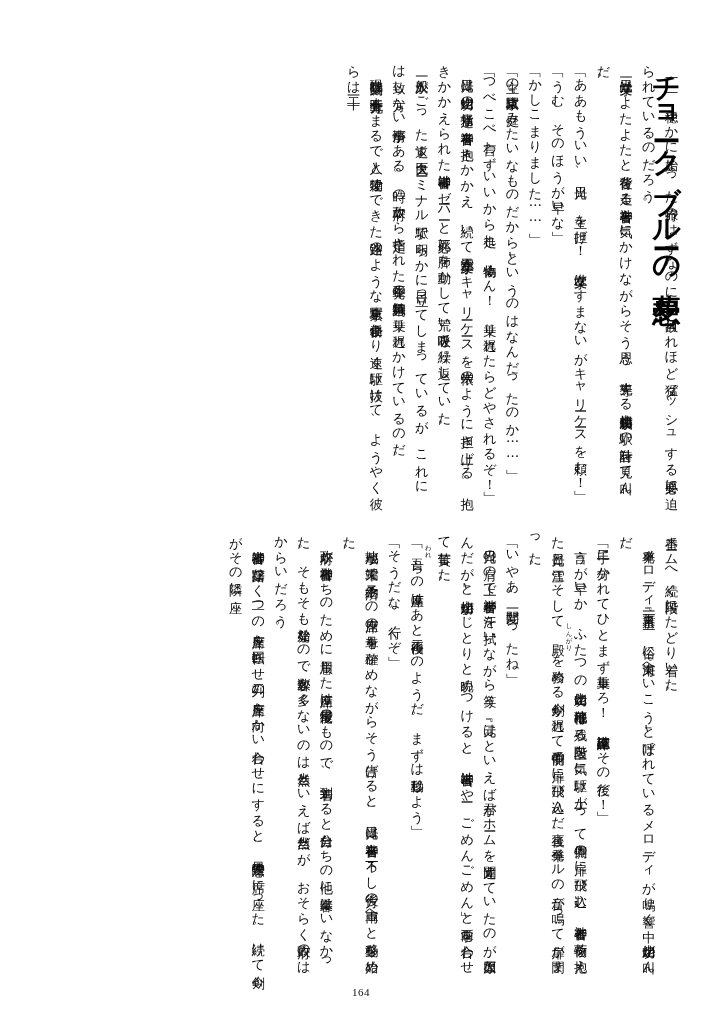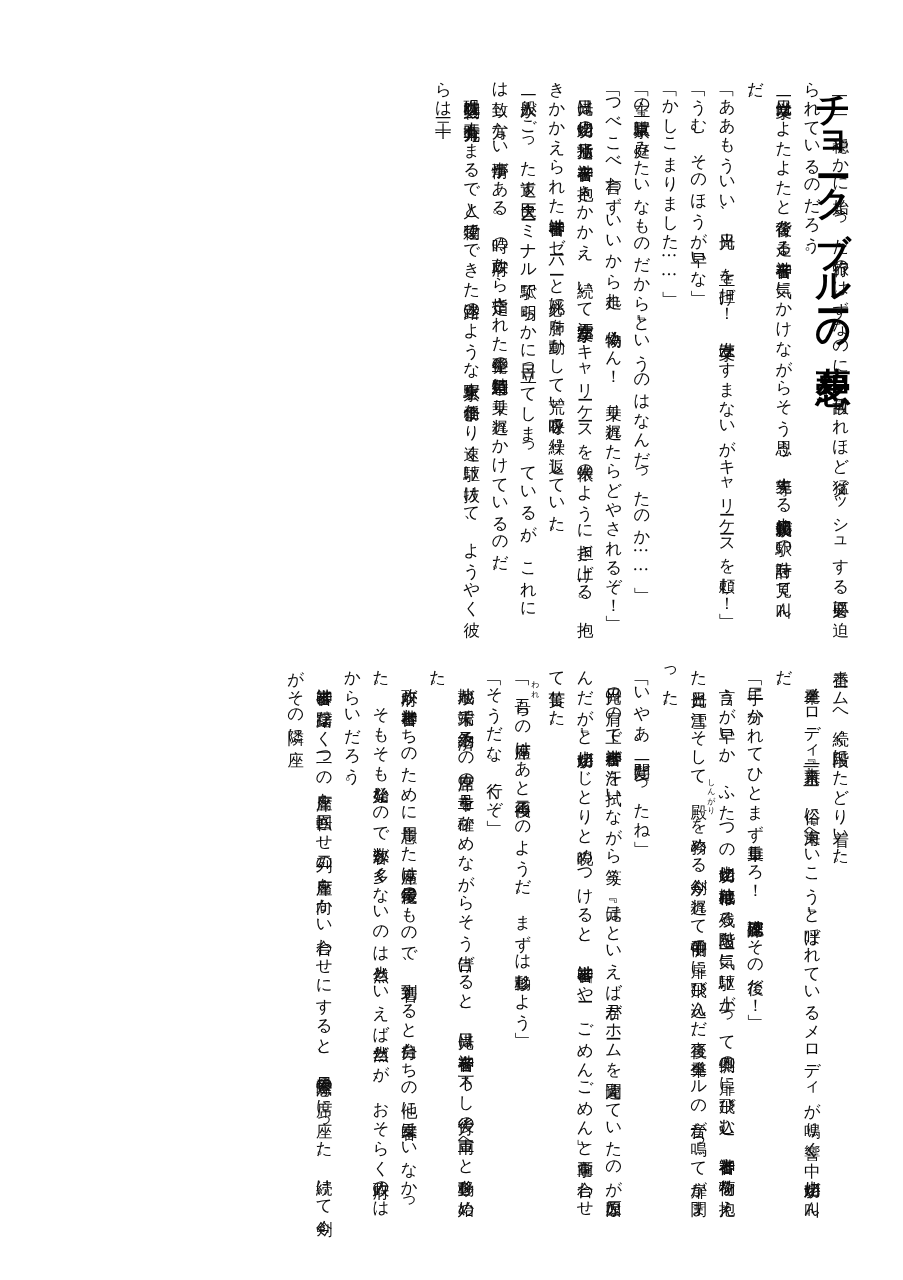--- a/index.html
+++ b/index.html
@@ -129,14 +129,15 @@
     <p class="para">言うが早いか、ふたつの山姥切と地蔵行平は残る階段を一気に駆け上がって奥側の扉に飛び込む。審神者と荷物を抱えた日光と江雪、そして<ruby>殿<rt>しんがり</rt></ruby>を務める今剣が遅れて手前側の扉に飛び込んだ直後、発車ベルの音が鳴って扉が閉まった。</p>
     <p class="para">「いやあ、間一髪だったね」</p>
     <p class="para">日光の肩の上で審神者が汗を拭いながら笑う。『元はといえば君がホームを間違えていたのが原因なんだが』と山姥切がじとりと睨めつけると、審神者は「やー、ごめんごめん」と両掌を合わせて苦笑した。</p>
     <p class="para">「<ruby>吾<rt>われ</rt></ruby>らの座席はあと二両後ろのようだ。まずは移動しよう」</p>
     <p class="para">「そうだな。行くぞ」</p>
     <p class="para">地蔵が端末で予約済みの座席の号車を確かめながらそう告げると、日光は審神者を下ろし後方の車両へと移動を始めた。</p>
     <p class="para">政府が審神者たちのために用意した座席は最後尾のもので、到着すると自分たちの他に乗客はいなかった。そもそも始発なので客数が多くないのは当然といえば当然だが、おそらく政府のはからいだろう。</p>
     <p class="para">審神者は躊躇なく二つの座席を回転させ二列の座席を向かい合わせにすると、早速窓際の席に座った。続けて今剣がその隣に座</p>
   </div>
 
+  <div class="folio">164</div>
 
 </div>
 
 </body></html>

